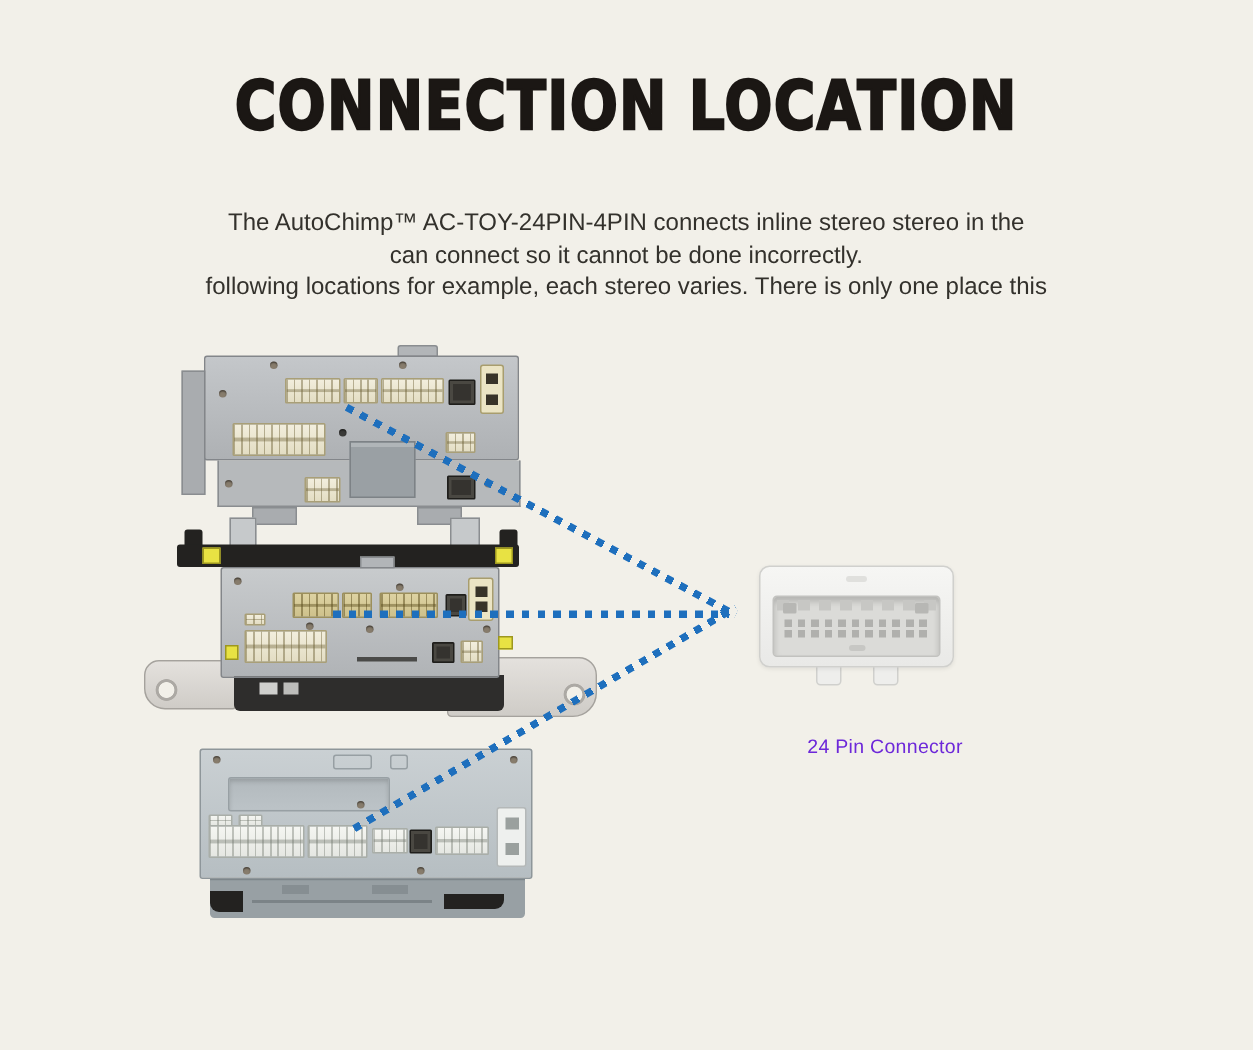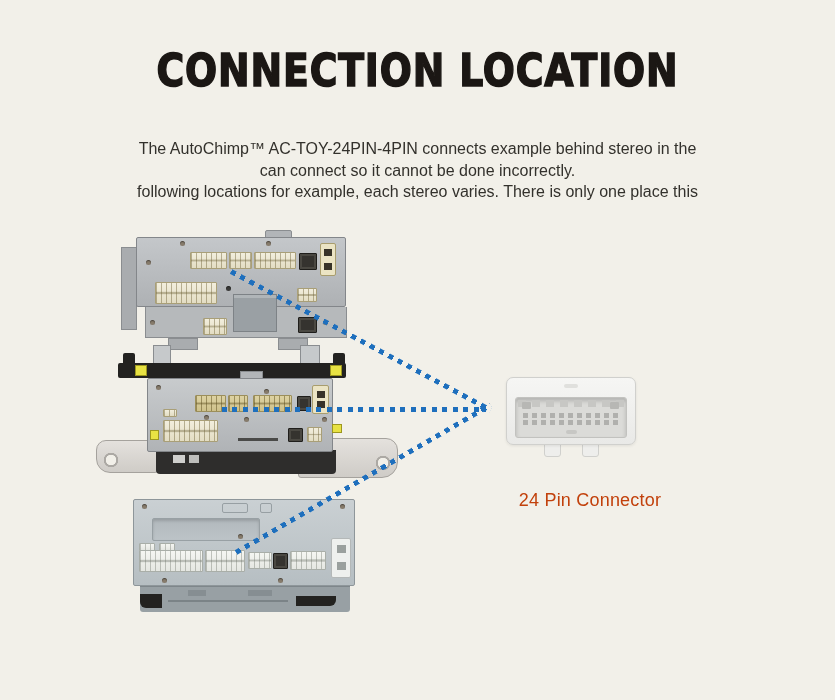--- a/index.html
+++ b/index.html
@@ -21,21 +21,21 @@
     -webkit-text-stroke:1.6px var(--title-color);
     transform:scaleX(.84);transform-origin:50% 50%;
   }
   .intro{
     position:absolute;top:138px;left:50%;transform:translateX(-50%);
     text-align:center;color:var(--text-color);font-size:16px;line-height:21.5px;
   }
   .intro div{white-space:nowrap;}
   .connector-label{
     position:absolute;top:490px;left:480px;width:220px;text-align:center;
-    font-size:18px;color:#c2410c;letter-spacing:.2px;
+    font-size:13px;color:#6d28d9;letter-spacing:.2px;
   }
 
   
   .dotline{
     position:absolute;height:5px;transform-origin:0 50%;z-index:30;
     background-image:repeating-linear-gradient(90deg,var(--accent-blue) 0 5px,transparent 5px 10.5px);
   }
 
   
   .panel{position:absolute;background:linear-gradient(180deg,#c4c7ca,#aeb1b4);border:1px solid #83868a;border-radius:2px;}
@@ -67,21 +67,21 @@
   .yellow-mark{position:absolute;background:#e8e243;border:1px solid #9d971f;}
   .screw{position:absolute;width:5px;height:5px;border-radius:50%;background:#877c6c;box-shadow:inset 0 1px 1px rgba(0,0,0,.45);}
   .darkbar{position:absolute;background:#232220;}
 </style>
 </head>
 <body>
 
 <h1 class="page-title">CONNECTION LOCATION</h1>
 
 <div class="intro">
-  <div>The AutoChimp™ AC-TOY-24PIN-4PIN connects example behind stereo in the</div>
+  <div>The AutoChimp™ AC-TOY-24PIN-4PIN connects inline stereo stereo in the</div>
   <div>can connect so it cannot be done incorrectly.</div>
   <div>following locations for example, each stereo varies. There is only one place this</div>
 </div>
 
 <div class="abs" style="left:118px;top:228px;width:236px;height:130px;z-index:1;">
   <div class="metal" style="left:3px;top:19px;width:16px;height:83px;background:#a9acaf;"></div>
   <div class="metal" style="left:147px;top:2px;width:27px;height:8px;border-radius:2px 2px 0 0;"></div>
   <div class="metal" style="left:50px;top:110px;width:30px;height:12px;background:#a9acaf;"></div>
   <div class="metal" style="left:160px;top:110px;width:30px;height:12px;background:#a9acaf;"></div>
   <div class="panel" style="left:18px;top:9px;width:210px;height:70px;"></div>

